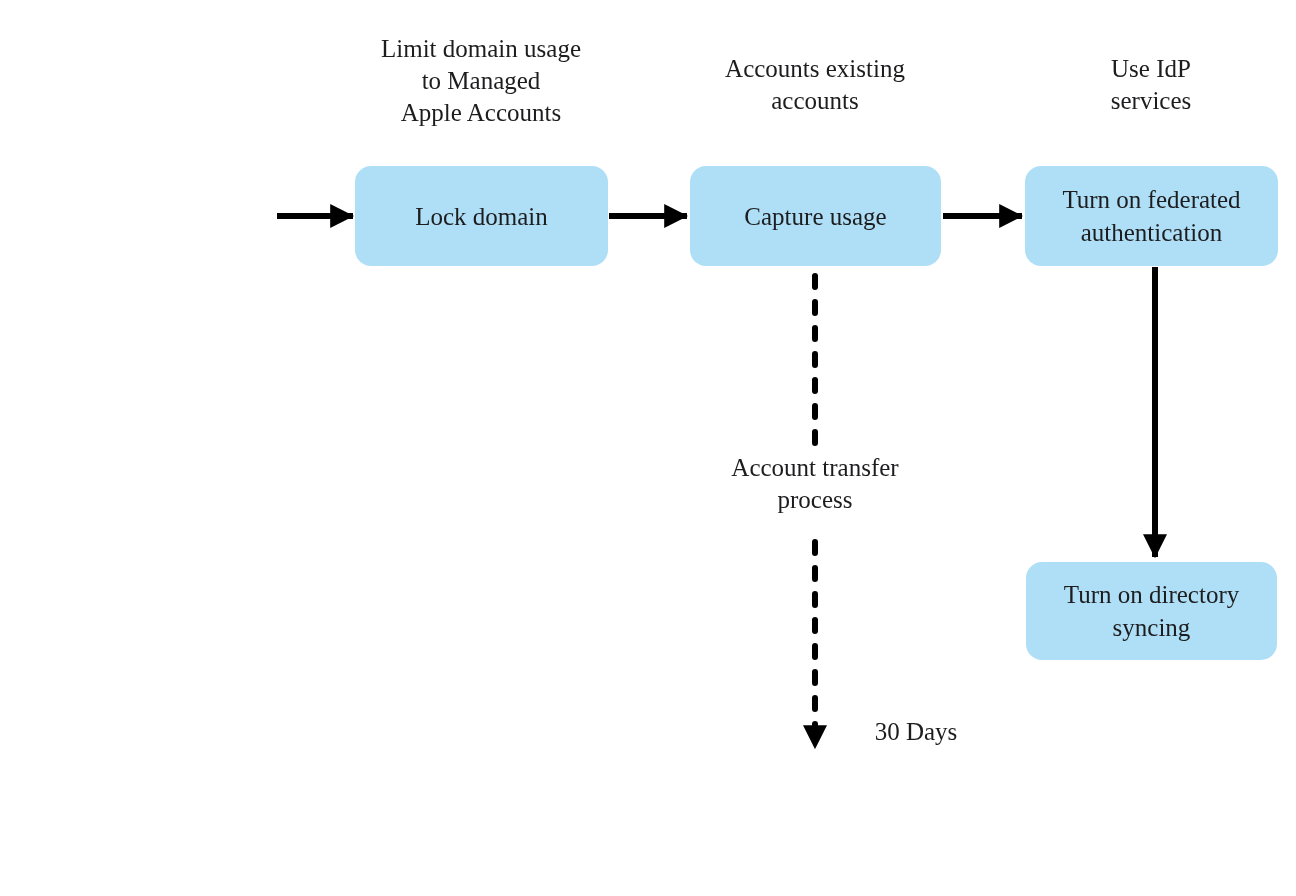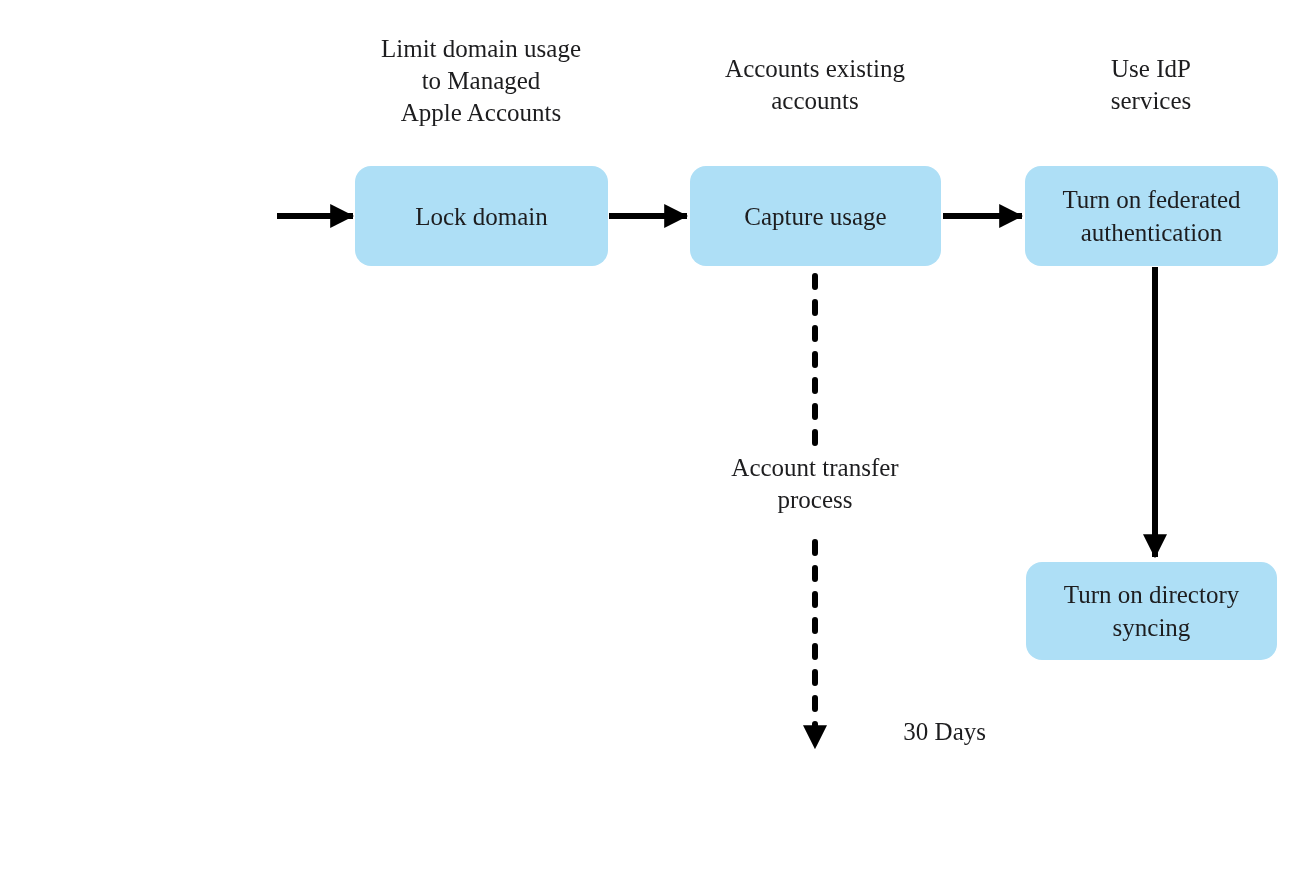--- a/index.html
+++ b/index.html
@@ -51,21 +51,21 @@
   .node.process{ background: var(--process-fill, #aedff6); }
   .node.result { background: var(--result-fill, #fad2a9); }
   .annotation {
     position: absolute;
     font-size: 25px;
     line-height: 32px;
     text-align: center;
     white-space: pre-line;
     color: var(--text, #1d1d1f);
   }
-  .annotation.left-align { text-align: right; }
+  .annotation.left-align { text-align: center; }
 </style>
 </head>
 <body>
 
 <div class="canvas">
 
   <svg class="arrow-layer" viewBox="0 0 1296 896" xmlns="http://www.w3.org/2000/svg">
     <defs>
       <marker id="arrowhead" viewBox="0 0 10 10" refX="9.5" refY="5" markerWidth="4" markerHeight="4.6" orient="auto-start-reverse">
         <path d="M 0 0 L 10 5 L 0 10 z"></path>

